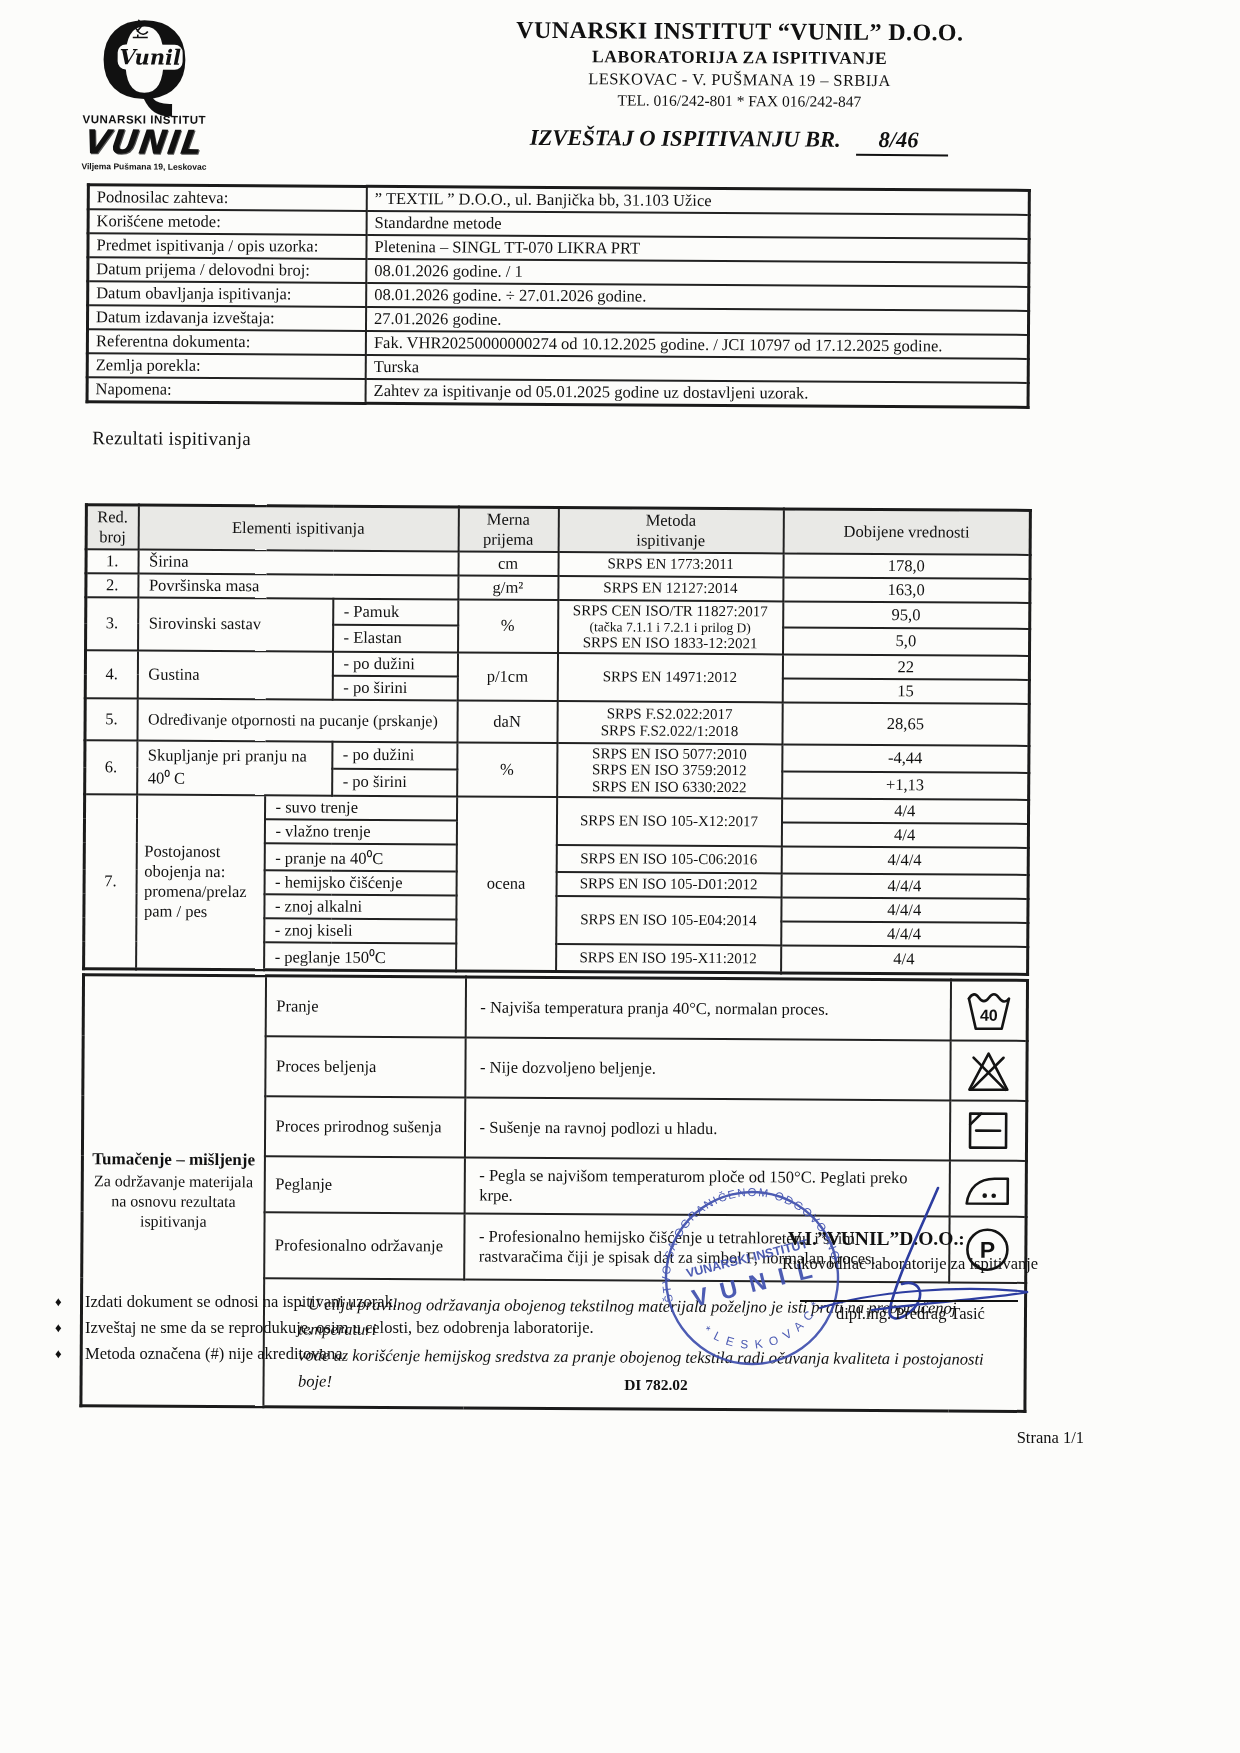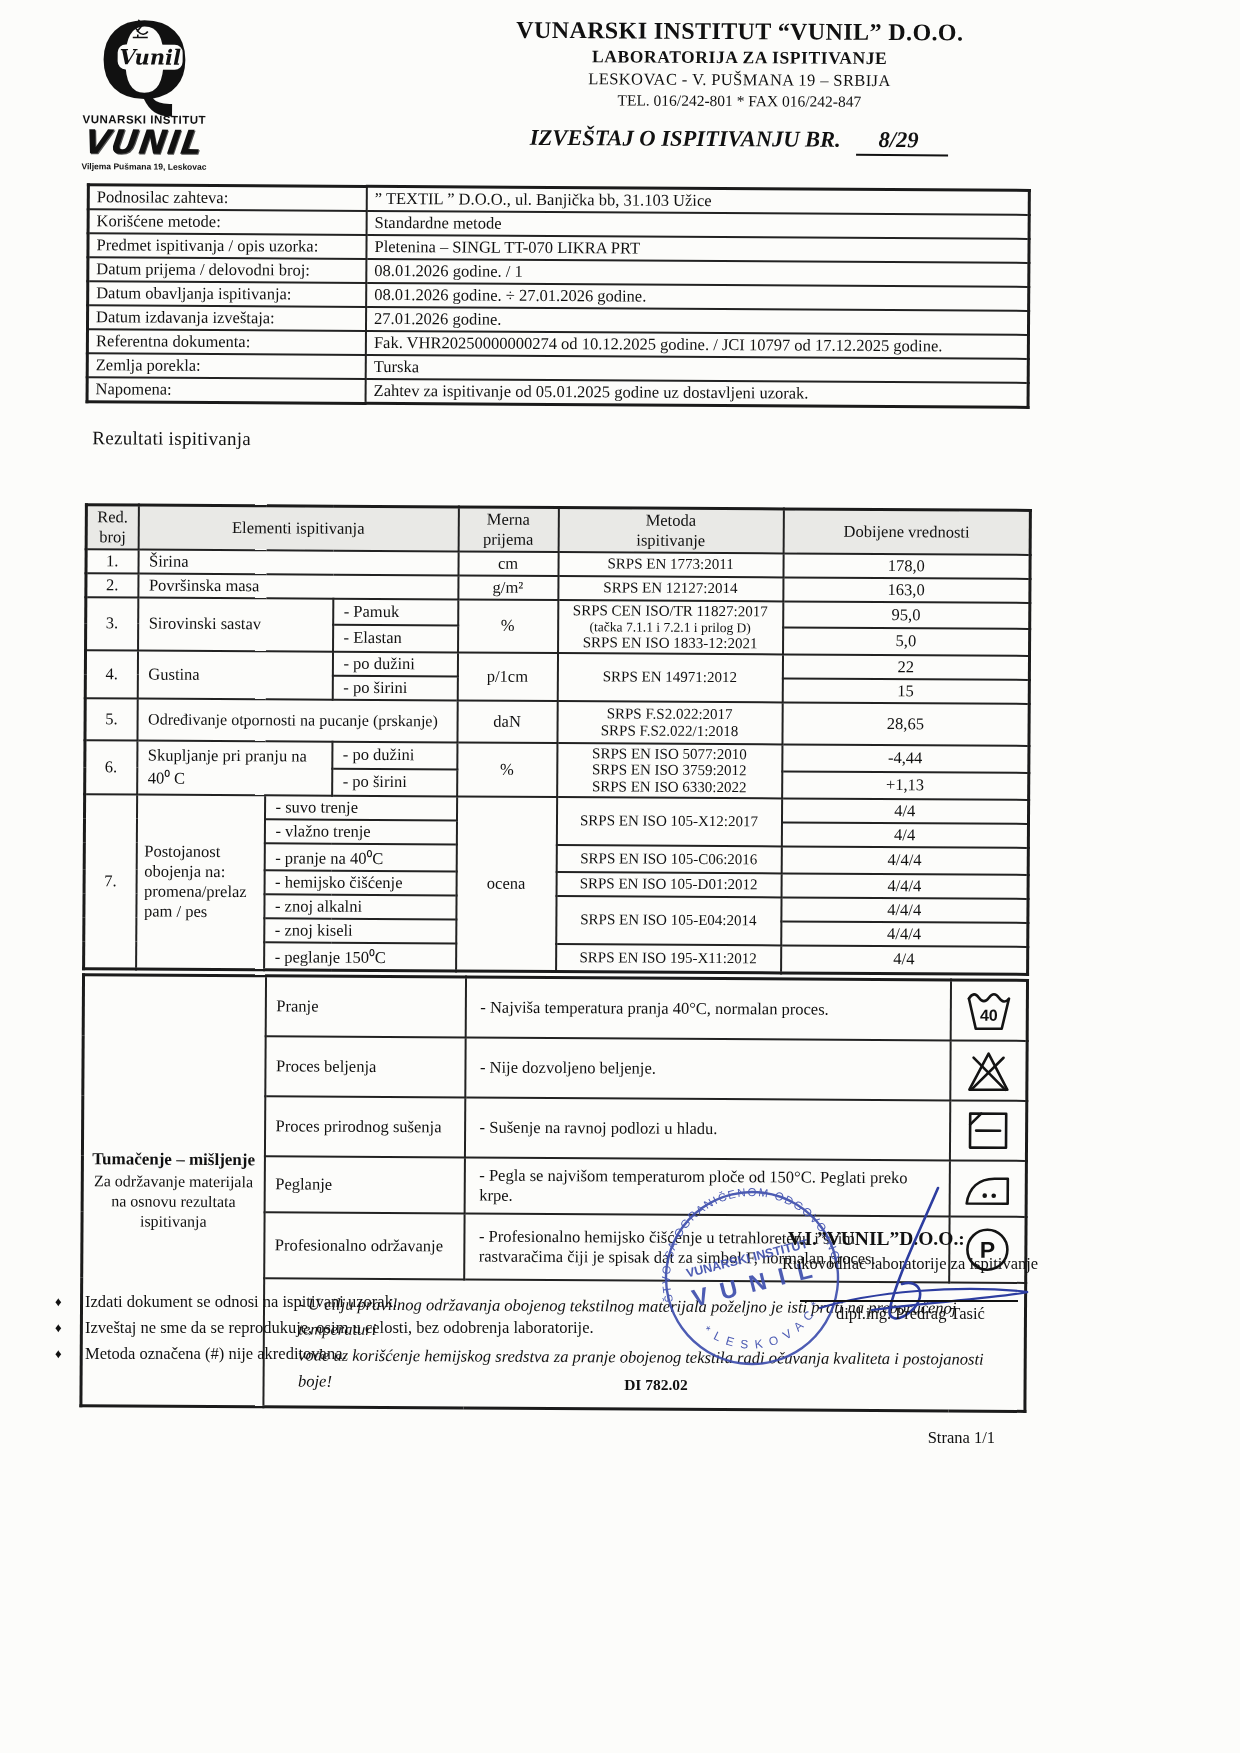--- a/index.html
+++ b/index.html
@@ -66,21 +66,21 @@
   .stamp{left:652px;top:1178px;transform:rotate(-14deg);opacity:.92;}
   .sig-company{left:788px;top:1228px;font-size:19.5px;font-weight:bold;}
   .sig-role{left:782px;top:1254px;font-size:16.5px;}
   .sig-line{left:800px;top:1300px;width:218px;border-top:2px solid #111;}
   .sig-name{left:836px;top:1304px;font-size:16.5px;}
   .sig-strokes{left:760px;top:1180px;}
   .bullets{left:55px;top:1292px;font-size:16.5px;}
   .bullets .b{display:flex;margin-bottom:6px;}
   .bullets .d{width:30px;font-size:13px;padding-top:2px;}
   .doccode{left:0;top:1376px;width:1240px;text-align:center;font-size:15.5px;font-weight:bold;padding-left:36px;}
-  .pageno{left:875px;top:1428px;width:120px;text-align:right;font-size:16.5px;}
+  .pageno{left:964px;top:1428px;width:120px;text-align:right;font-size:16.5px;}
 </style>
 </head>
 <body>
 
 <div class="page">
 <div class="tilt">
 
   <div class="hdr">
     <div class="logo-block">
       <span class="logo-q">Q</span>
@@ -94,21 +94,21 @@
       <div class="logo-l3">Viljema Pušmana 19, Leskovac</div>
     </div>
 
     <div class="hdr-center">
       <div class="org">VUNARSKI INSTITUT “VUNIL” D.O.O.</div>
       <div class="lab">LABORATORIJA ZA ISPITIVANJE</div>
       <div class="addr">LESKOVAC - V. PUŠMANA 19 – SRBIJA</div>
       <div class="tel">TEL. 016/242-801 * FAX  016/242-847</div>
       <div class="rpt">
         <span>IZVEŠTAJ O ISPITIVANJU BR.</span>
-        <span class="num">8/29</span>
+        <span class="num">8/46</span>
       </div>
     </div>
 
   </div>
 
   <table class="doc info" style="margin-top:12px;">
     <tbody>
       <tr>
         <td class="lbl">Podnosilac zahteva:</td>
         <td>” TEXTIL ” D.O.O., ul. Banjička bb, 31.103 Užice</td>

